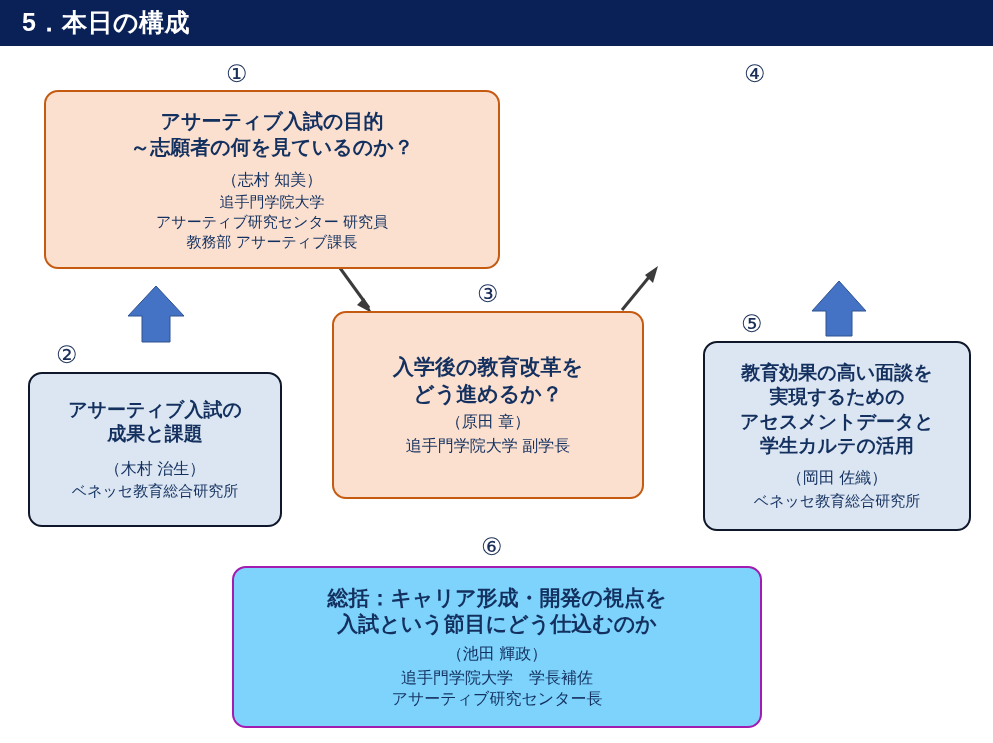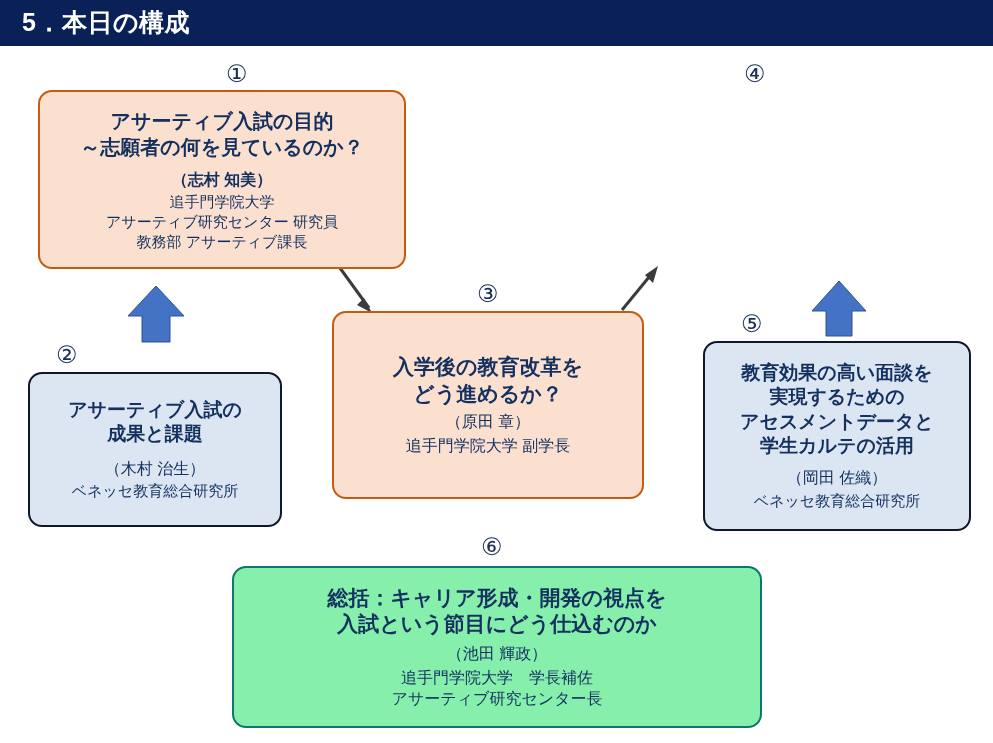--- a/index.html
+++ b/index.html
@@ -69,37 +69,37 @@
 
   .peach {
     background: #FBE0D0;
     border: 2px solid #C55A11;
   }
   .blue {
     background: #DCE6F2;
     border: 2px solid #0f172a;
   }
   .green {
-    background: #86efac;
-    border: 2px solid #0f766e;
+    background: #7dd3fc;
+    border: 2px solid #a21caf;
   }
 
   
   .marker {
     position: absolute;
     font-size: 24px;
     color: #1A2E58;
     line-height: 1;
     font-family: "DejaVu Sans", sans-serif;
   }
 
   
-  #node1 { left: 38px;  top: 90px;  width: 368px; height: 179px; padding: 8px 6px 6px; }
+  #node1 { left: 44px;  top: 90px;  width: 456px; height: 179px; padding: 8px 6px 6px; }
   #node1 .title  { font-size: 20px; }
-  #node1 .person { font-size: 16px; margin-top: 9px; font-weight: bold; }
+  #node1 .person { font-size: 16px; margin-top: 9px; }
   #node1 .affil  { font-size: 15px; margin-top: 2px; }
 
   #node2 { left: 28px;  top: 372px; width: 254px; height: 155px; padding: 2px; }
   #node2 .title  { font-size: 19px; }
   #node2 .person { font-size: 16px; margin-top: 12px; }
   #node2 .affil  { font-size: 15px; margin-top: 2px; }
 
   #node3 { left: 332px; top: 311px; width: 312px; height: 188px; padding: 6px; }
   #node3 .title  { font-size: 21px; }
   #node3 .person { font-size: 16px; margin-top: 4px; }

